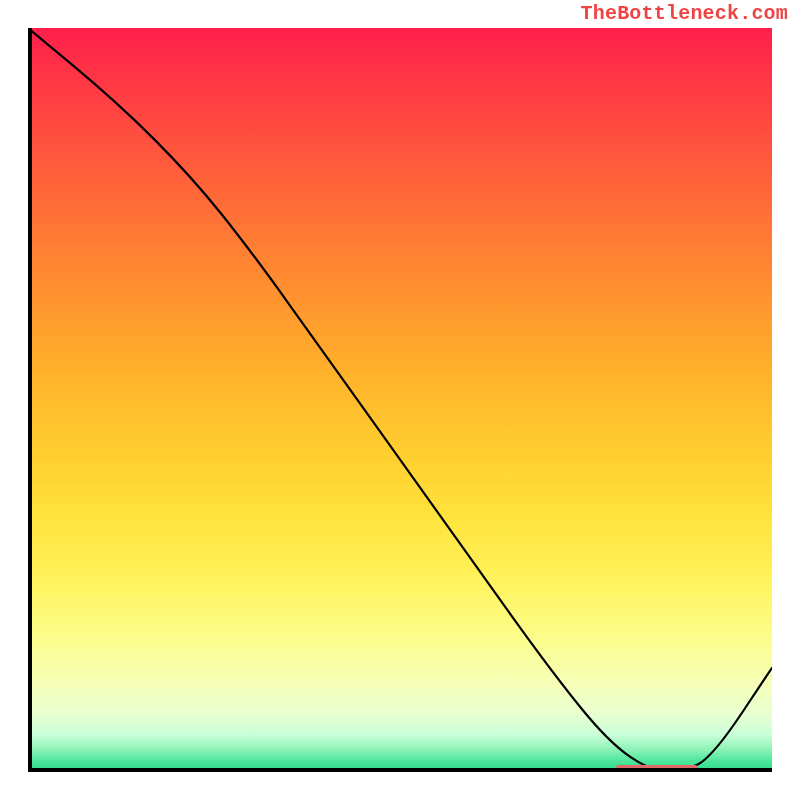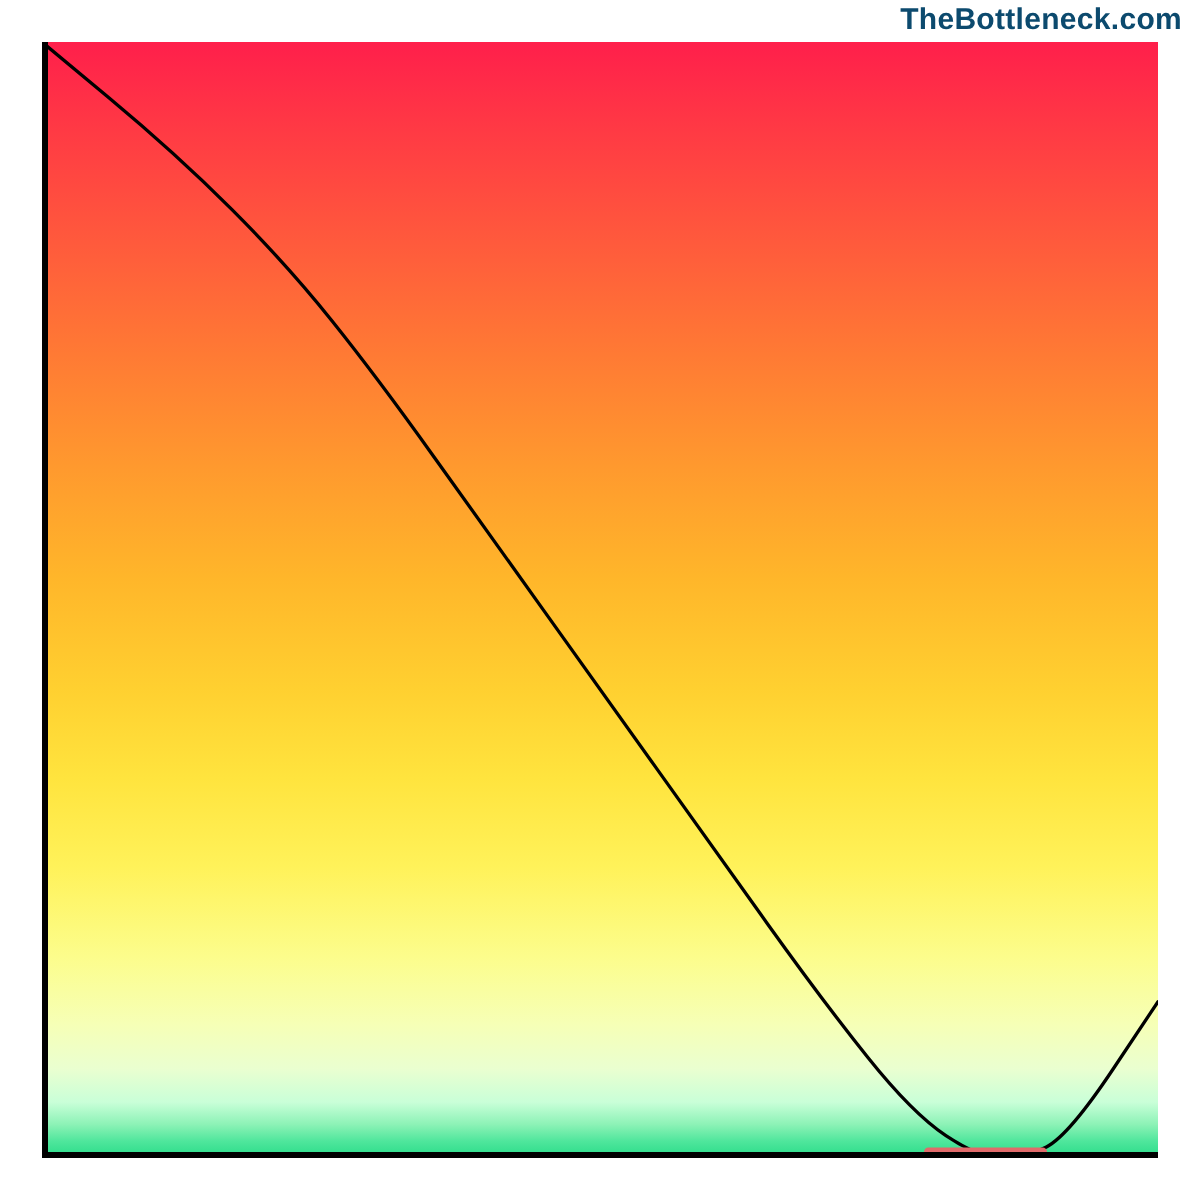--- a/index.html
+++ b/index.html
@@ -9,22 +9,23 @@
     background: #ffffff;
     position: relative;
     font-family: Arial, Helvetica, sans-serif;
   }
   .watermark {
     position: absolute;
     top: 2px;
     right: 12px;
     font-size: 20px;
     font-weight: bold;
-    color: #0c4a6e;
+    color: #ef4444;
     letter-spacing: 0.2px;
+    font-family: Liberation Mono, monospace;
   }
   .plot-area {
     position: absolute;
     left: 28px;
     top: 28px;
     width: 744px;
     height: 744px;
   }
   .gradient-bg {
     position: absolute;

